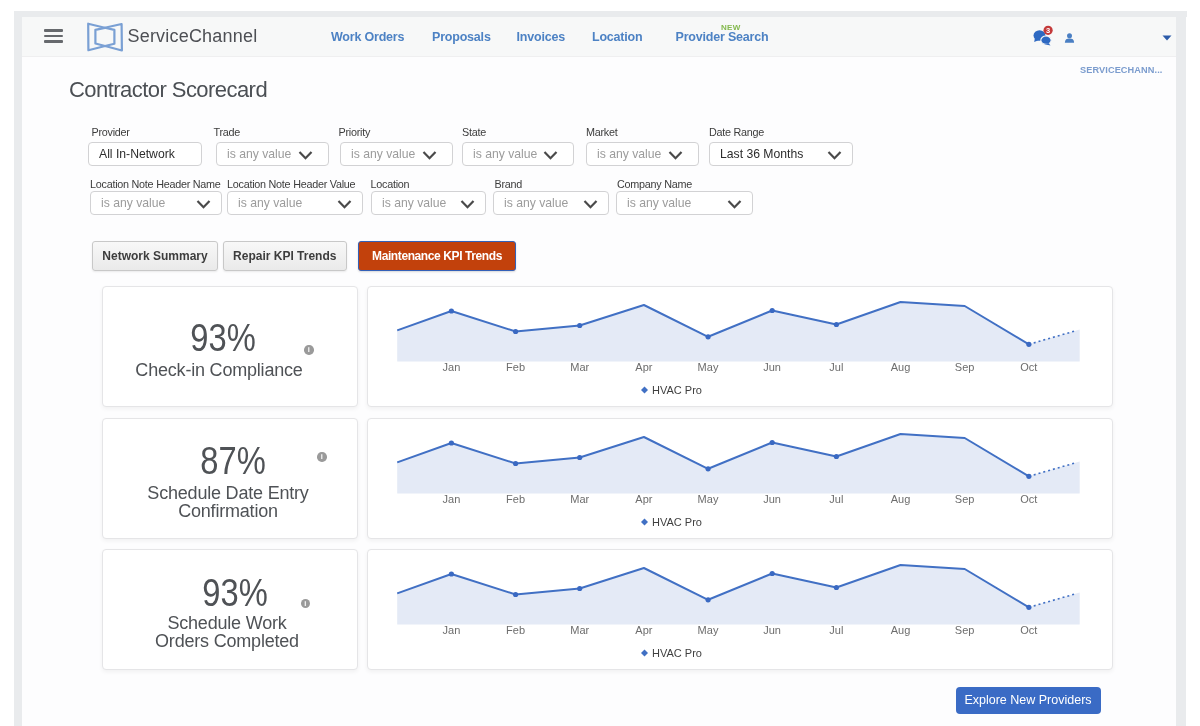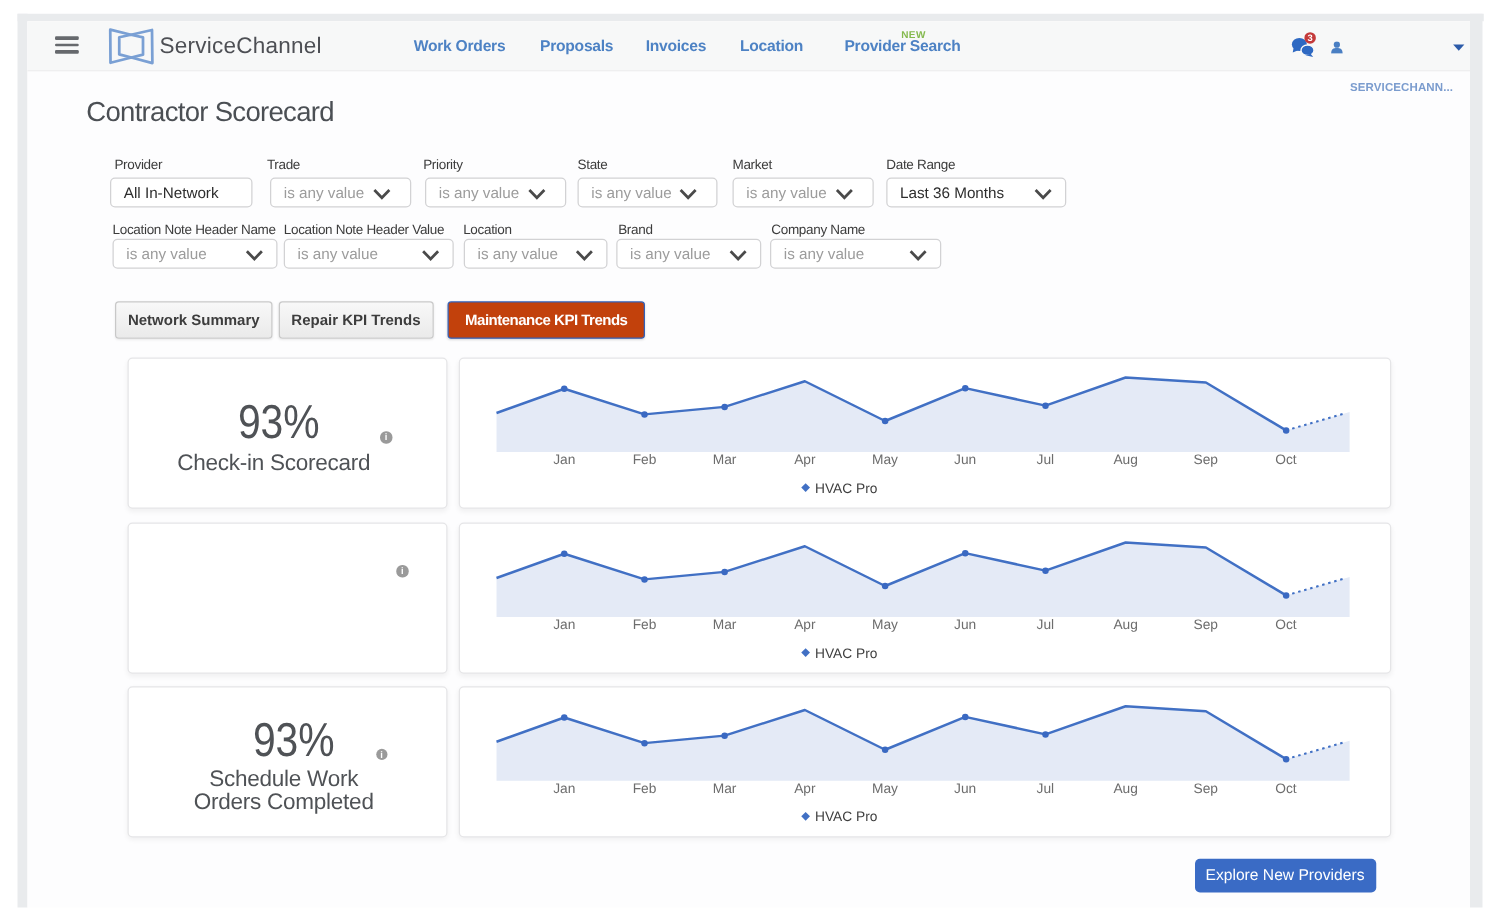--- a/index.html
+++ b/index.html
@@ -121,24 +121,26 @@
 <div class="field row2" style="left:616px; top:191px; width:137px;">is any value<svg class="chev" width="15" height="9">
       <path d="M1.5 1 L7.5 7.2 L13.5 1" stroke="#4a4a4a" stroke-width="2.2" fill="none"></path>
     </svg></div>
 
 <div class="btn gray" style="left:92px; top:241px; width:126px;">Network Summary</div>
 <div class="btn gray" style="left:223px; top:241px; width:123.5px;">Repair KPI Trends</div>
 <div class="btn blue" style="left:358px; top:241px; width:158px;">Maintenance KPI Trends</div>
 
 <div class="card kpi" style="top:286px;">
   <div class="big" style="top:32.4px; transform:translateX(-7px);"><span>93%</span></div>
-  <div class="lbl" style="top:74.4px; transform:translateX(-11px);">Check-in Scorecard</div>
+  <div class="lbl" style="top:74.4px; transform:translateX(-11px);">Check-in Compliance</div>
   <div class="info" style="left:201px; top:58px;">i</div>
 </div>
 <div class="card kpi" style="top:418px;">
+  <div class="big" style="top:23.3px; transform:translateX(3px);"><span>87%</span></div>
+  <div class="lbl" style="top:64.5px; transform:translateX(-2px);">Schedule Date Entry<br>Confirmation</div>
   <div class="info" style="left:214px; top:33px;">i</div>
 </div>
 <div class="card kpi" style="top:549px;">
   <div class="big" style="top:24.3px; transform:translateX(5px);"><span>93%</span></div>
   <div class="lbl" style="top:63.5px; transform:translateX(-3px);">Schedule Work<br>Orders Completed</div>
   <div class="info" style="left:197.5px; top:48.5px;">i</div>
 </div>
 
 <div class="card chartcard" style="top:286px;"><svg width="744" height="119" viewBox="0 0 744 119">
       <path d="M29.2,43.4 L83.4,24 L147.6,44.5 L211.7,38.5 L275.9,18 L340.1,49.8 L404.2,23.5 L468.4,37.5 L532.5,15 L596.7,19 L660.9,57.3 L711.7,42.6 L711.7,74.5 L29.2,74.5 Z" fill="#e4eaf6"></path>

